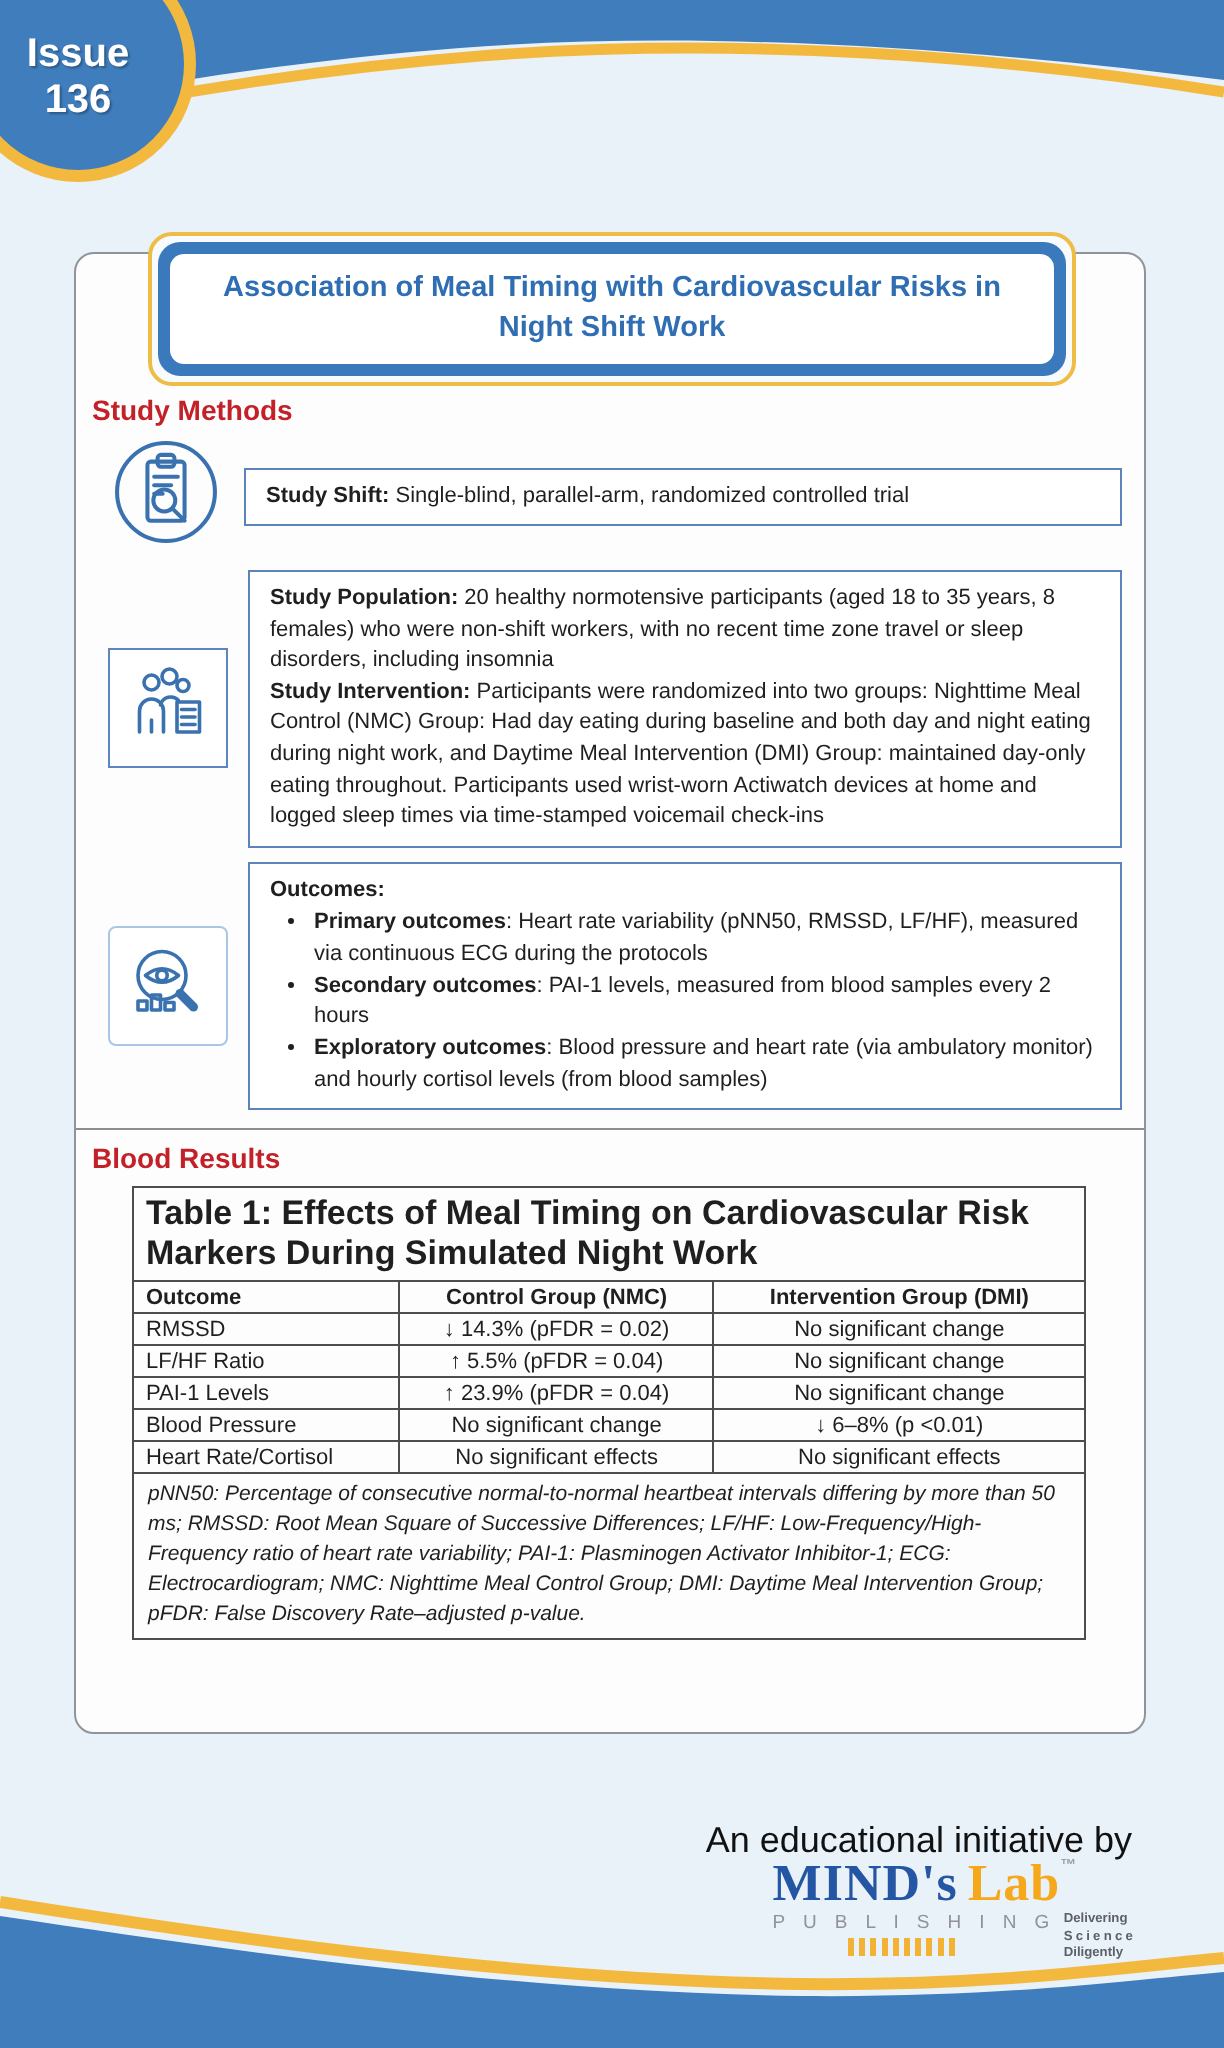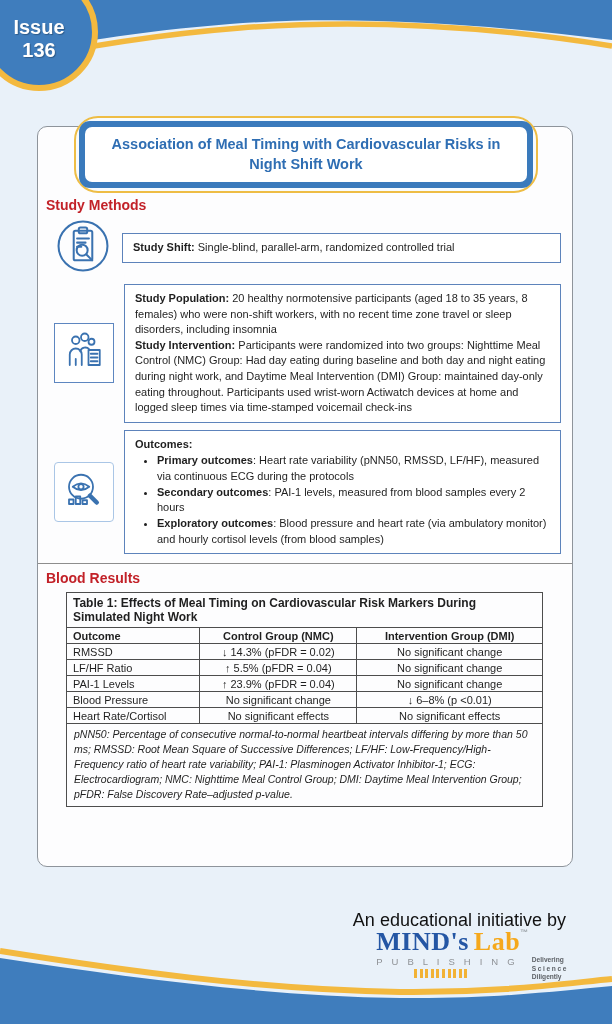--- a/index.html
+++ b/index.html
@@ -22,21 +22,21 @@
     text-shadow:1px 1px 1px rgba(0,0,0,.28); }
 
   .panel {
     position:absolute; left:37px; top:126px; width:536px; height:741px;
     background:#fdfdfe; border:1px solid #8e949b; border-radius:10px;
     box-sizing:border-box; padding:70px 11px 0 16px; z-index:2; overflow:hidden;
   }
 
   .titlebox {
     position:absolute; left:74px; top:116px; width:464px; box-sizing:border-box;
-    z-index:6; background:#f7fbfe; border:2px solid #eebd45; border-radius:24px; padding:3px;
+    z-index:6; background:#f7fbfe; border:2px solid #eebd45; border-radius:12px; padding:3px;
   }
   .titlebox-mid { background:#3a7abc; border-radius:11px; padding:6px; }
   .titlebox-inner { background:#fff; border-radius:7px; padding:7px 14px; text-align:center; }
   .titlebox-inner div { color:#2f6eb3; font-weight:bold; font-size:14.5px; line-height:1.4; }
 
   .sec-heading { color:#c22128; font-weight:bold; font-size:14px; margin:0 0 6px -8px; }
 
   .mrow { display:flex; gap:10px; margin-bottom:7px; align-items:center; }
   .icon-cell { flex:0 0 58px; display:flex; justify-content:center; align-items:center; }
   .icon-box {
@@ -53,35 +53,35 @@
   .mbox ul { margin:1px 0 0; padding-left:22px; }
   .mbox li { margin:0; }
 
   .divider { border:none; border-top:1.2px solid #8d8d8d; margin:9px -13px 6px -16px; }
 
   .results-bullets { font-size:11.3px; line-height:1.5; margin:2px 0 8px; padding-left:20px; }
   .results-bullets li { margin-bottom:4px; }
 
   table.t1 { border-collapse:collapse; margin-left:12px; width:477px; font-size:11px; color:#1f1f1f; }
   .t1 th, .t1 td { border:1px solid #4d4d4d; padding:1.5px 6px; }
-  .t1 .title-cell { font-weight:bold; font-size:12px; text-align:left; padding:3px 6px; }
+  .t1 .title-cell { font-weight:bold; font-size:17px; text-align:left; padding:3px 6px; }
   .t1 thead th { font-weight:bold; text-align:center; }
   .t1 thead th.outcome { text-align:left; }
   .t1 td { text-align:center; }
   .t1 td.c1 { text-align:left; }
   .t1 .footnote { font-style:italic; font-size:10.5px; text-align:left; line-height:1.42; padding:3px 7px 4px; }
   .t1 col.col1 { width:28%; } .t1 col.col2 { width:33%; } .t1 col.col3 { width:39%; }
 
   .initiative { position:absolute; top:910px; right:46px; font-size:18px; color:#111; z-index:5; }
   .logo { position:absolute; top:929px; right:44px; z-index:5; }
   .logo-row1 { font-family:"Liberation Serif",serif; font-weight:bold; font-size:26px; line-height:1; letter-spacing:.5px; }
   .mind { color:#2456a4; }
   .lab { color:#f5a81c; margin-left:5px; }
   .tm { font-size:8px; vertical-align:top; color:#9aa0a6; font-family:"Liberation Sans",sans-serif; }
-  .logo-row2 { display:flex; gap:14px; margin-top:1px; align-items:flex-start; }
+  .logo-row2 { display:flex; gap:4px; margin-top:1px; align-items:flex-start; }
   .pub-col { display:flex; flex-direction:column; }
   .publishing { color:#8f9296; font-size:9.5px; letter-spacing:3.2px; }
   .bars { margin-top:2px; margin-left:38px; width:56px; height:9px;
     background:repeating-linear-gradient(90deg,#f2b235 0 3px,transparent 3px 5.6px); }
   .tagline { display:flex; flex-direction:column; font-size:6.6px; color:#5d6166; font-weight:bold; line-height:1.3; }
   .tagline .sp { letter-spacing:1.6px; }
 
   .ic { stroke:#3a72b0; fill:none; stroke-width:2.4; stroke-linecap:round; stroke-linejoin:round; }
 </style>
 </head>

